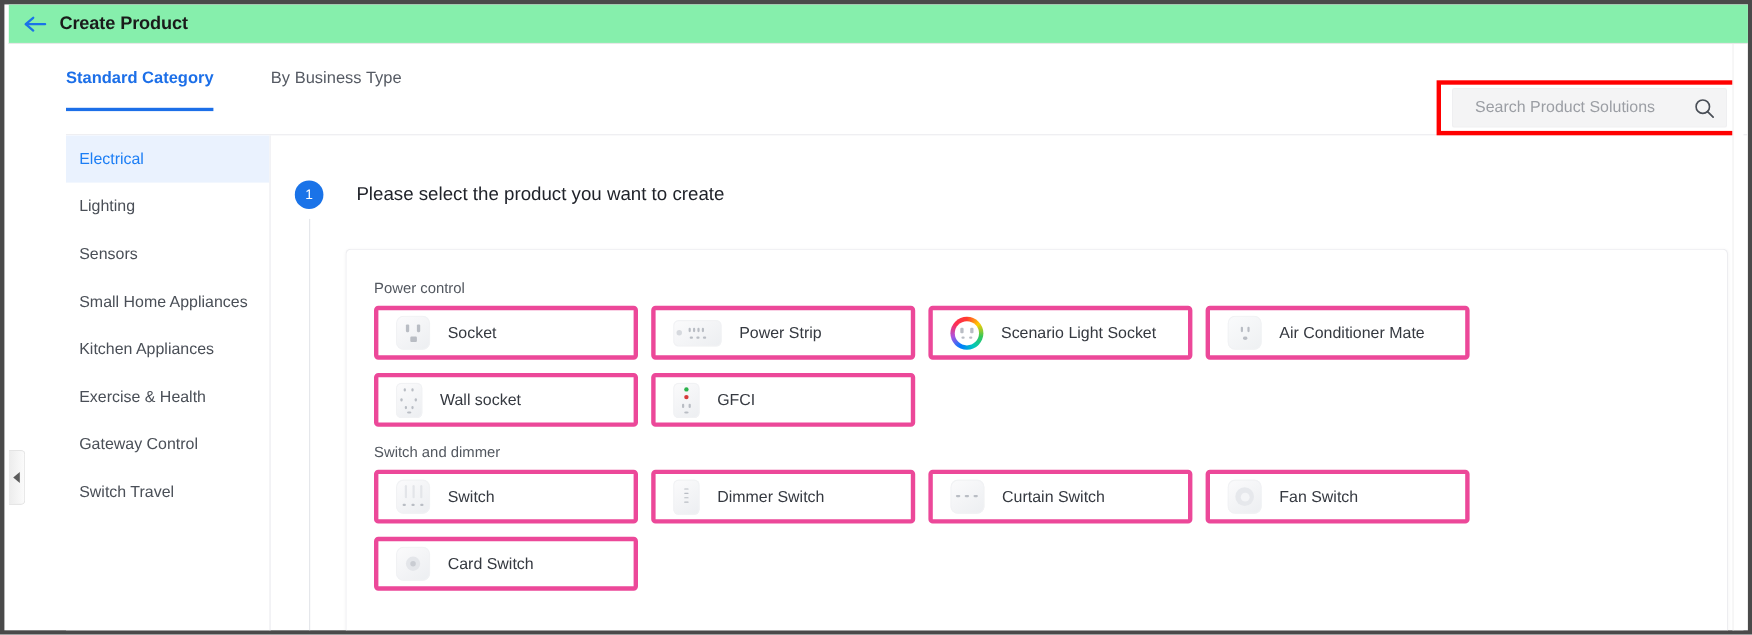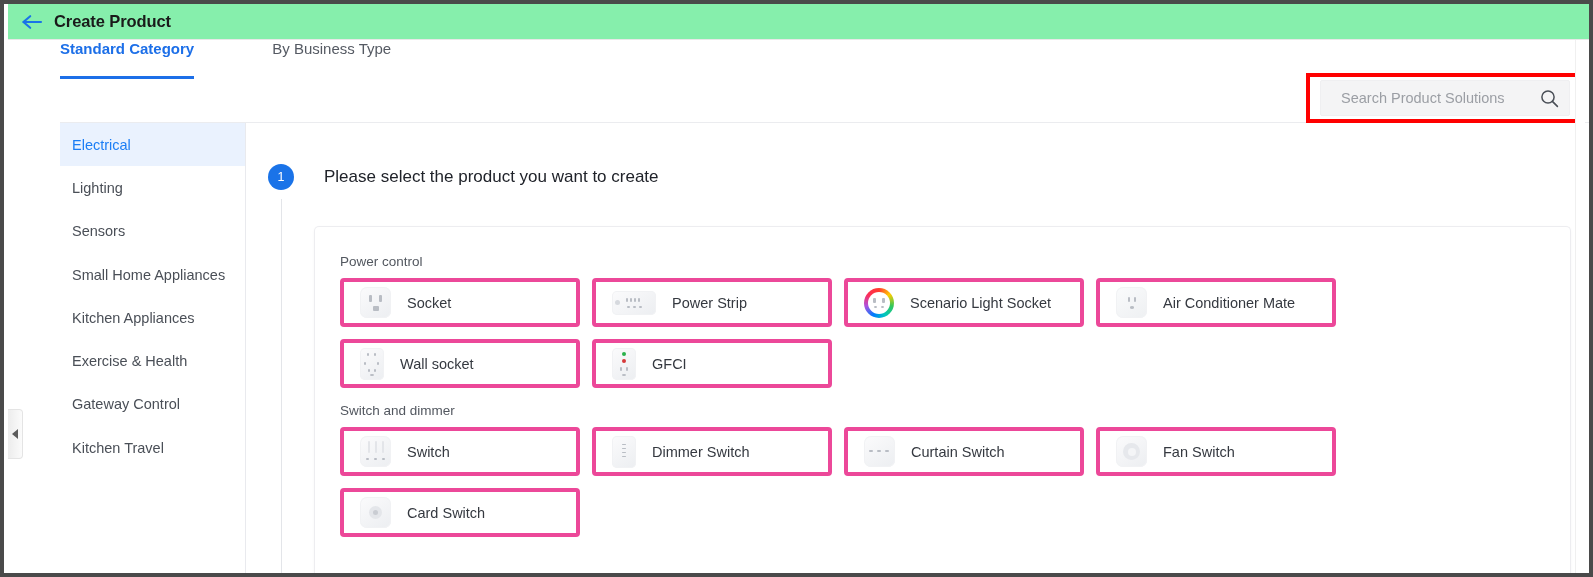--- a/index.html
+++ b/index.html
@@ -47,23 +47,22 @@
   
   .tabs-wrap {
     position: absolute;
     left: 4px; top: 36px;
     width: 1585px; height: 83px;
   }
   .tabs {
     position: absolute;
     left: 52px; top: 0;
     display: flex;
-    align-items: flex-start;
+    align-items: center;
     height: 83px;
-    gap: 26px;
   }
   .tab {
     position: relative;
     font-size: 15px;
     color: #555a63;
     padding: 0 0 22px 0;
     margin-right: 52px;
     cursor: pointer;
     white-space: nowrap;
   }
@@ -328,21 +327,21 @@
       <div class="cat-item">
         <span>Kitchen Appliances</span>
       </div>
       <div class="cat-item">
         <span>Exercise &amp; Health</span>
       </div>
       <div class="cat-item">
         <span>Gateway Control</span>
       </div>
       <div class="cat-item">
-        <span>Kitchen Travel</span>
+        <span>Switch Travel</span>
       </div>
     </div>
 
   <div class="collapse-handle">
     <span class="tri"></span>
   </div>
 
   <div class="step-row">
     <div class="step-badge">1</div>
     <div class="step-text">Please select the product you want to create</div>

